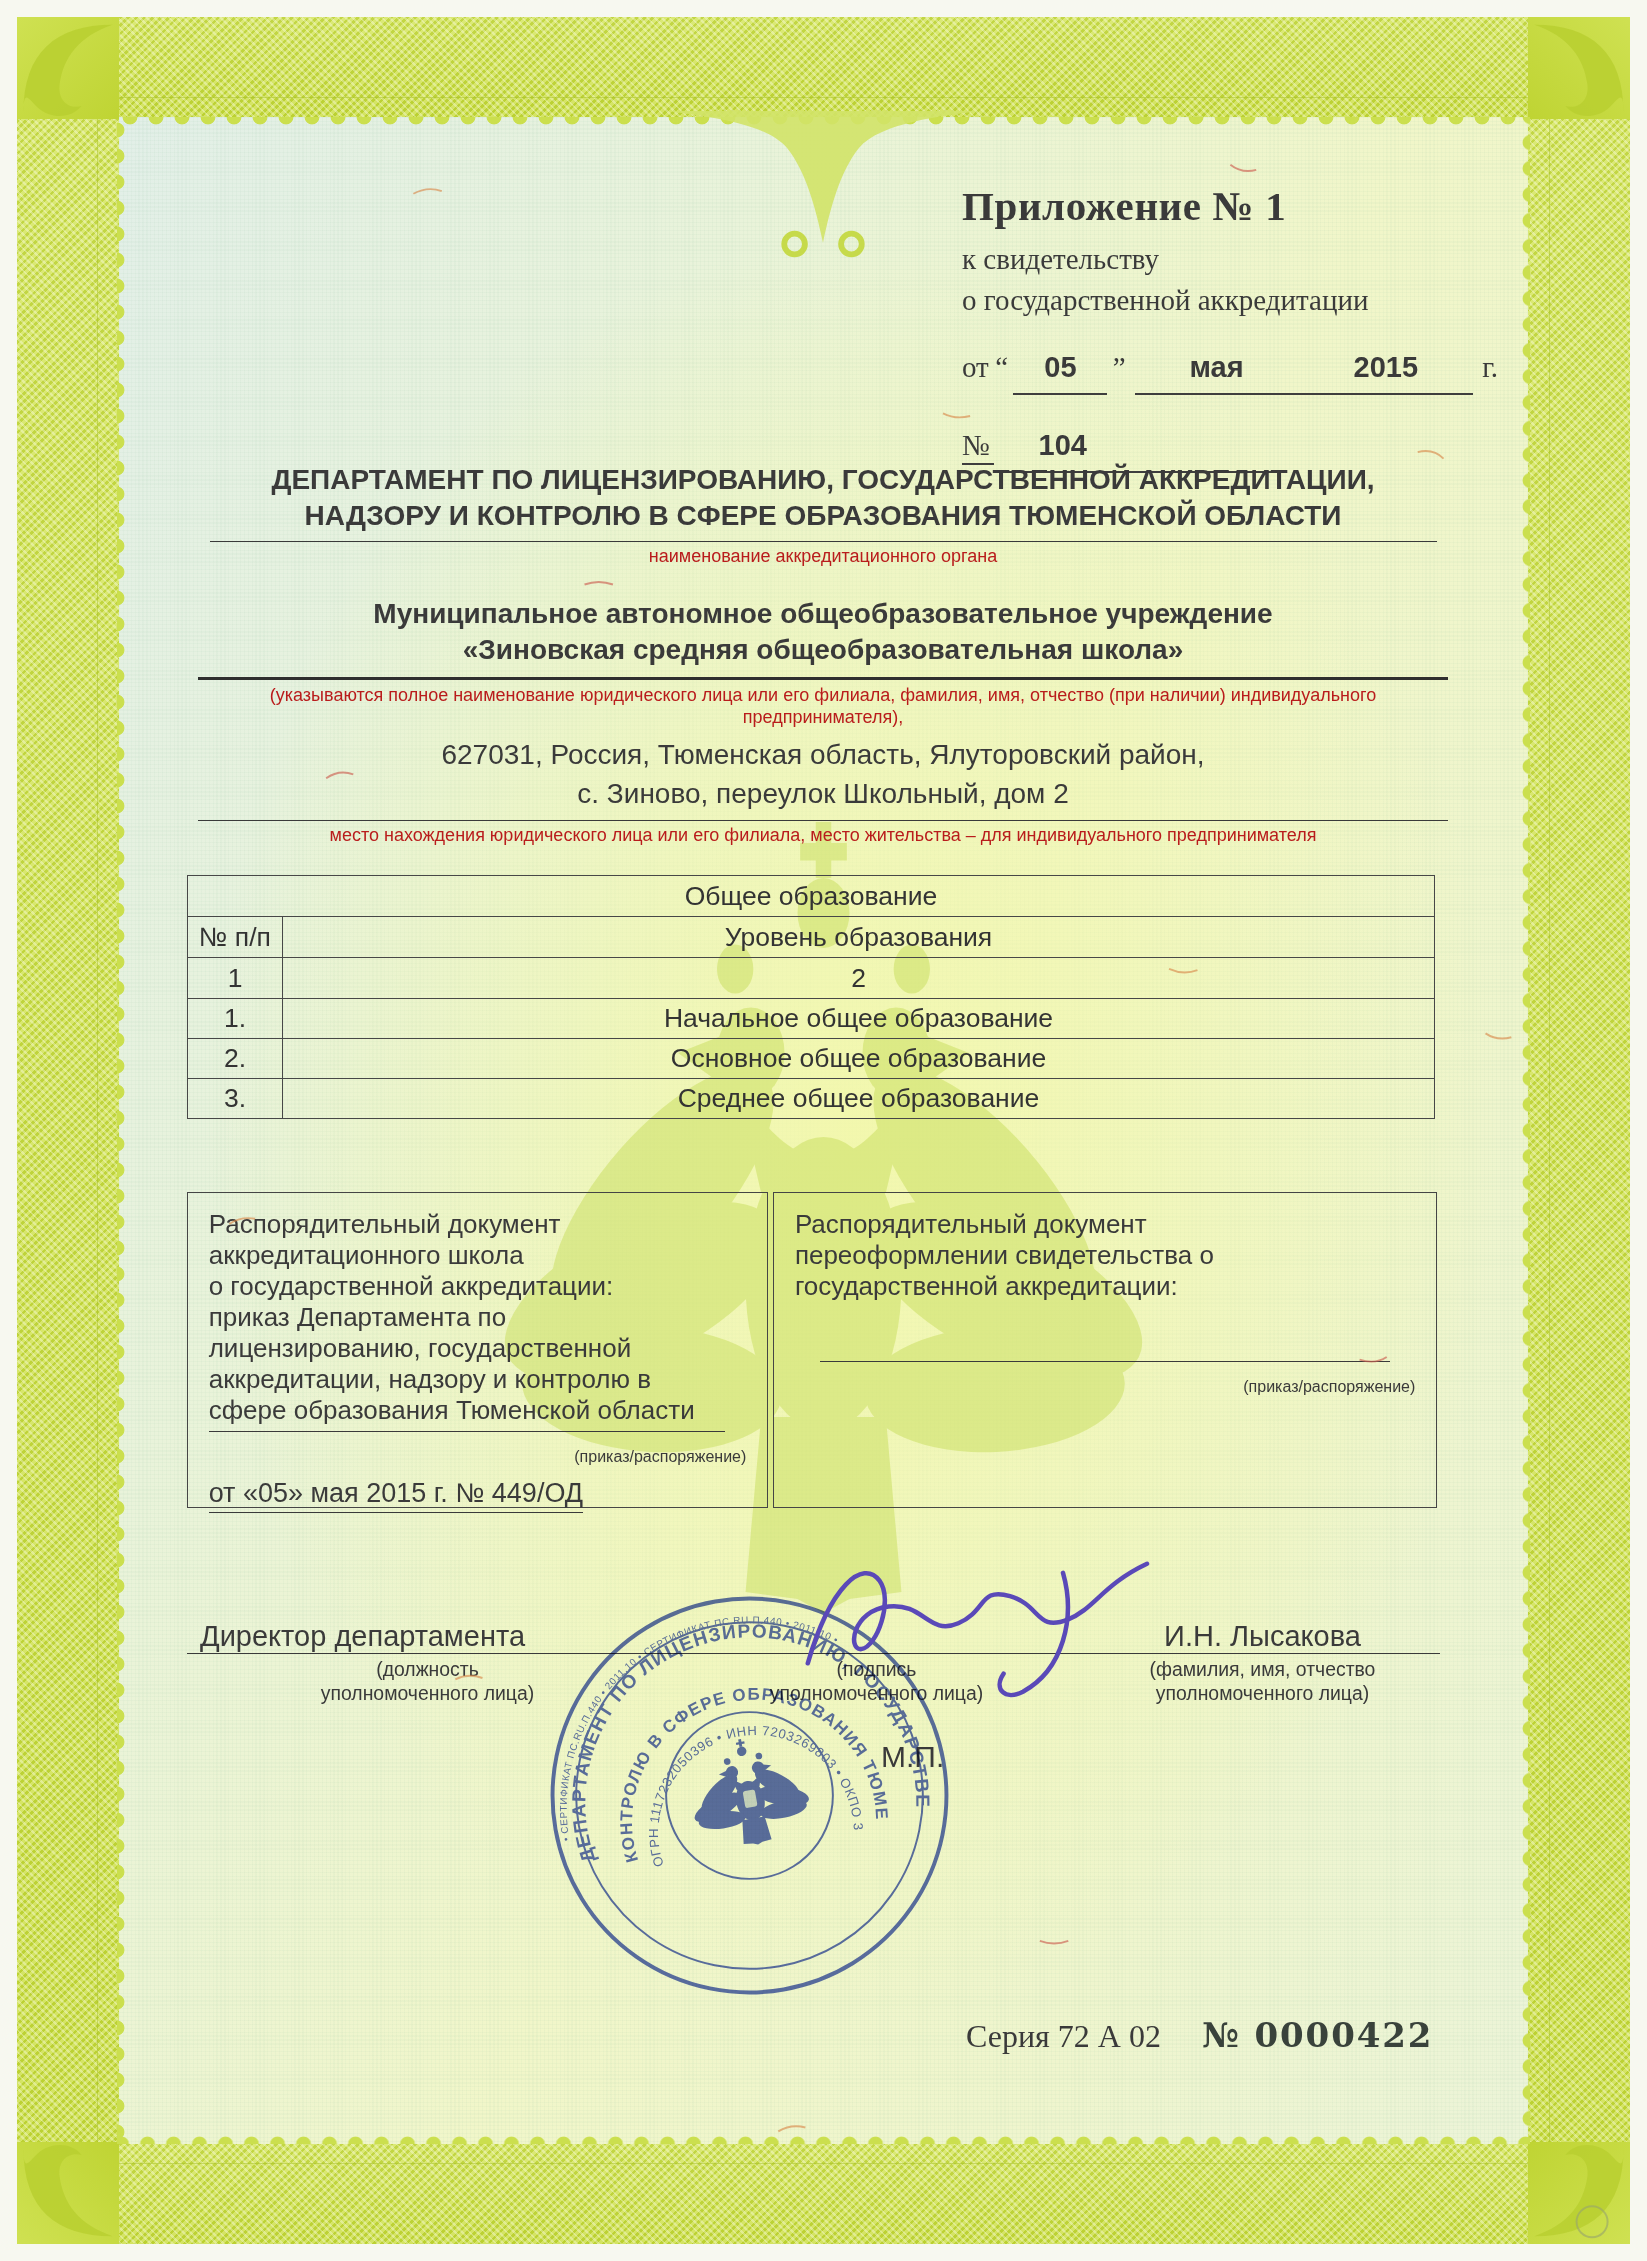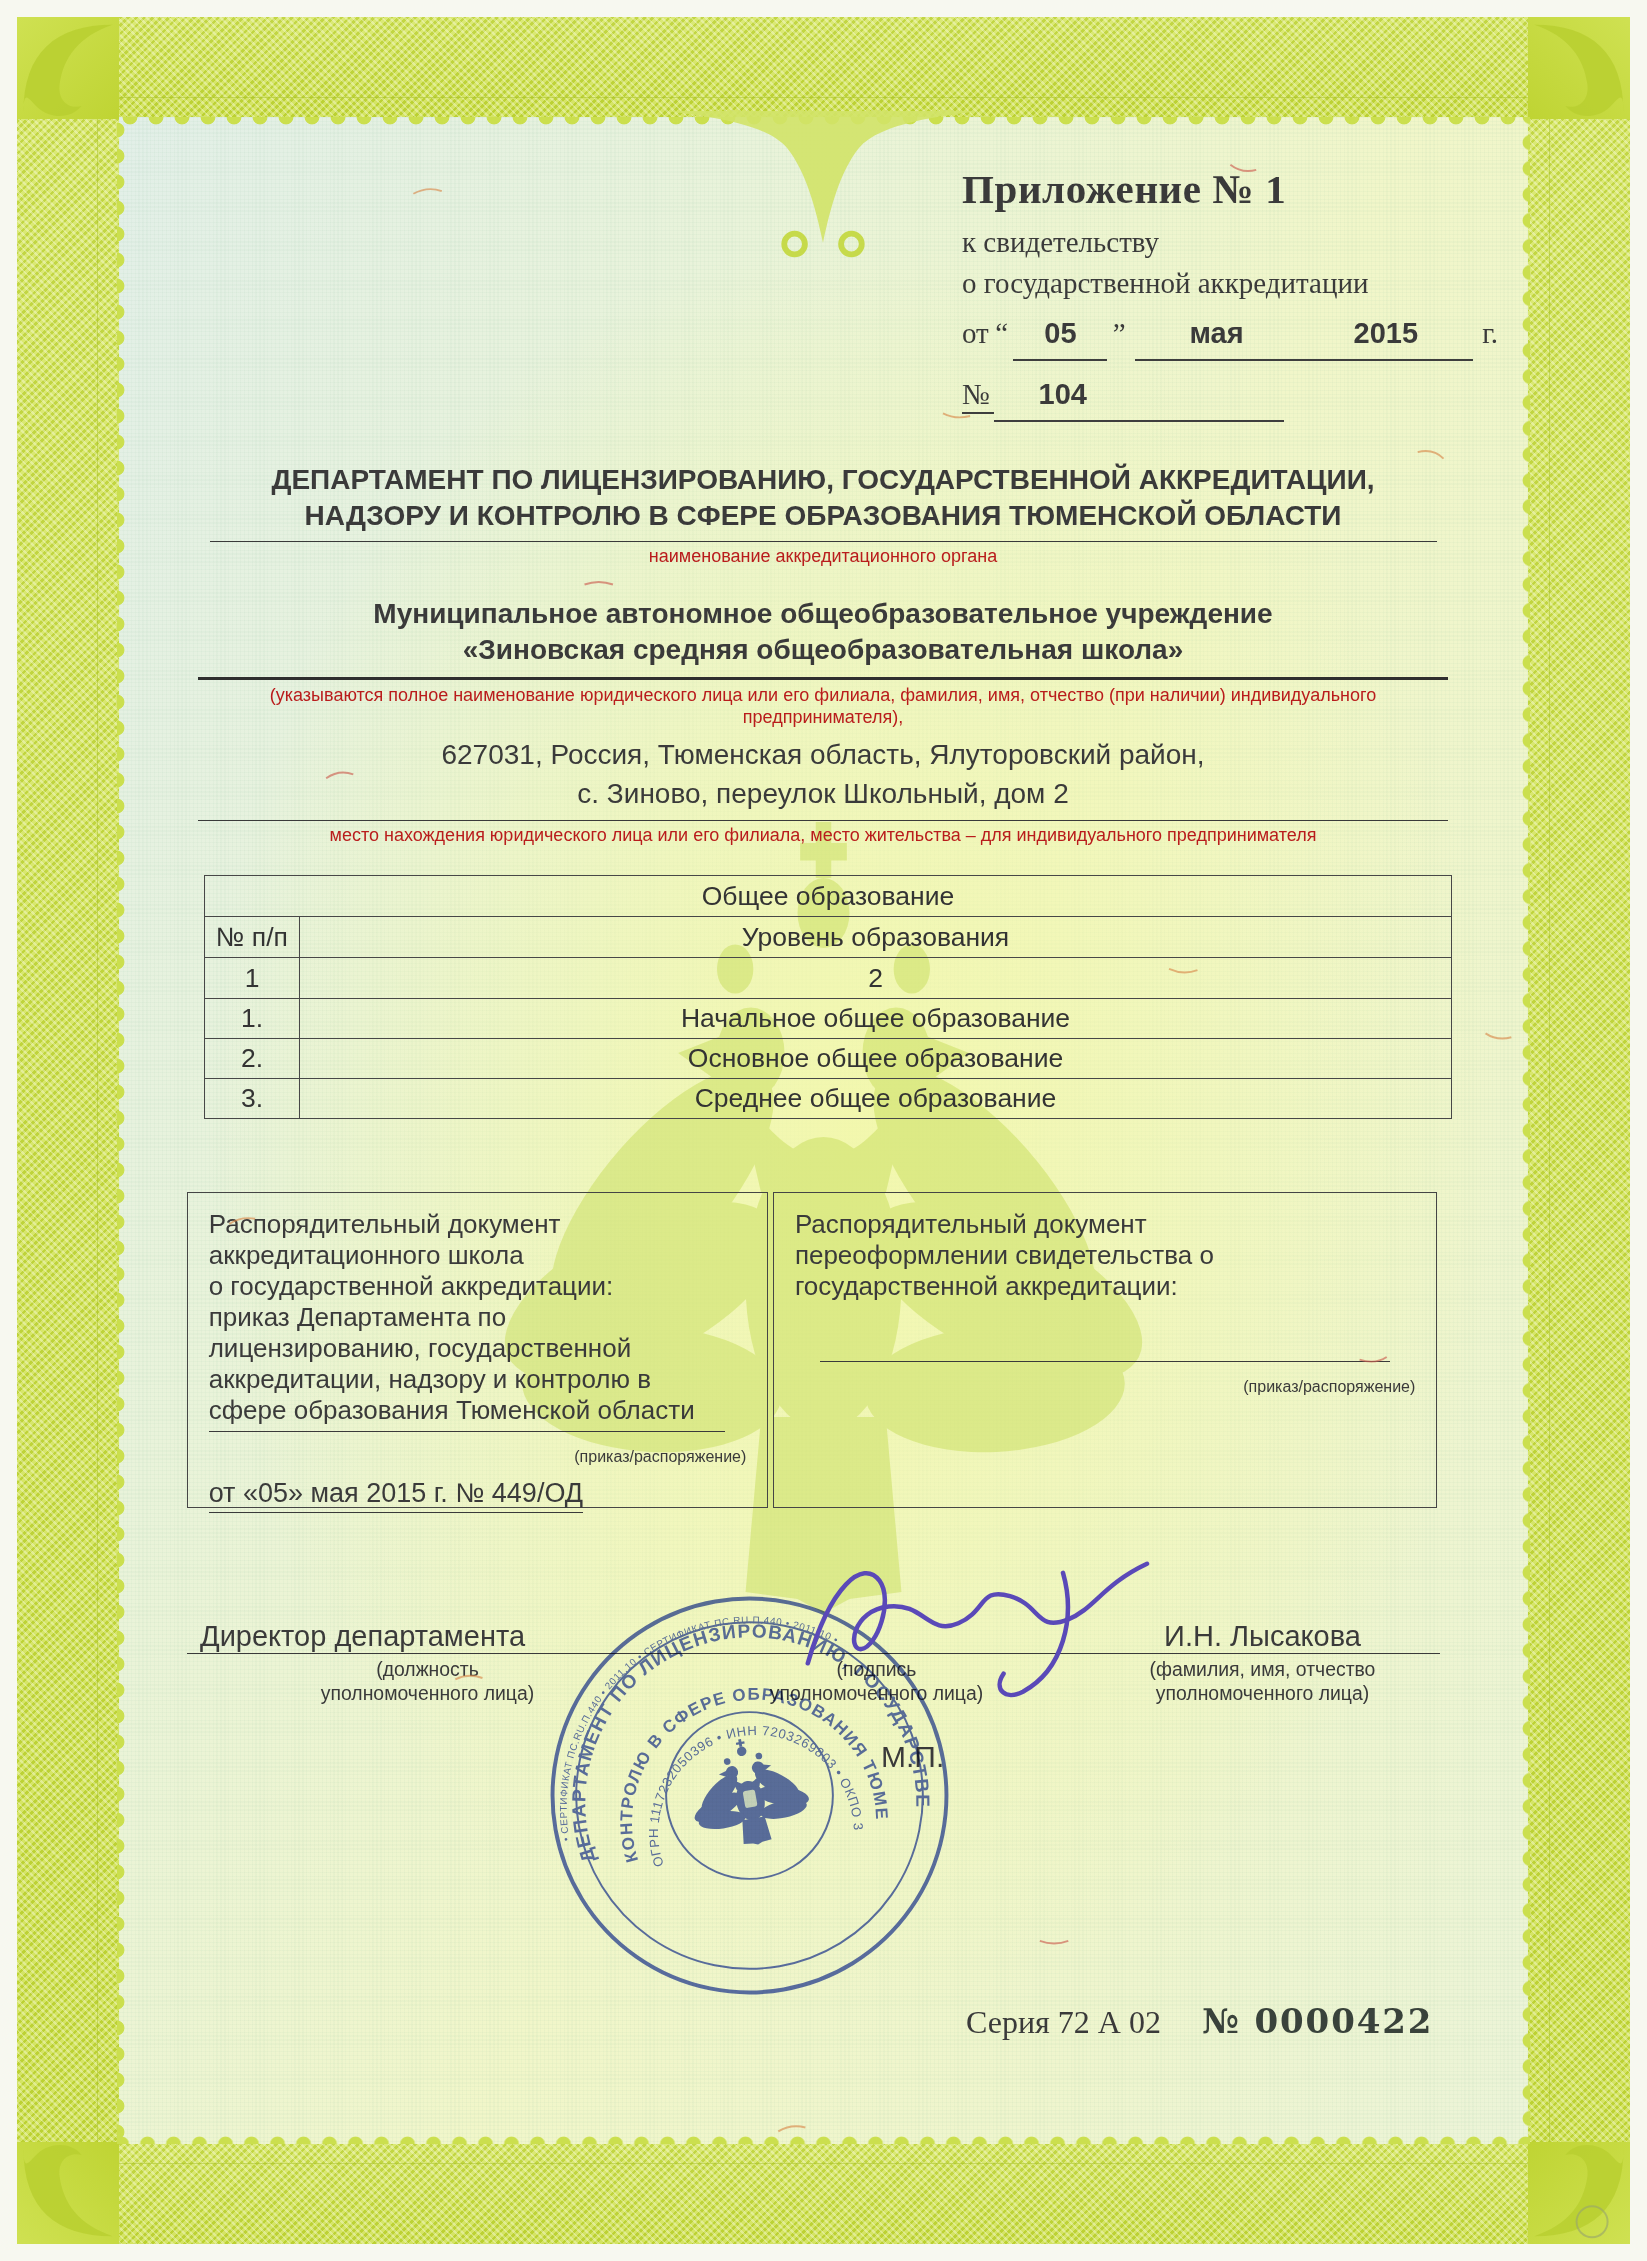--- a/index.html
+++ b/index.html
@@ -36,35 +36,35 @@
   .paper{position:absolute;inset:115px;z-index:0;
     background:
       radial-gradient(ellipse at 52% 50%, rgba(243,248,168,.85), rgba(243,248,168,0) 62%),
       repeating-linear-gradient(0deg, rgba(130,185,150,.06) 0 1.3px, rgba(0,0,0,0) 1.3px 3.9px),
       repeating-linear-gradient(90deg, rgba(130,185,150,.06) 0 1.3px, rgba(0,0,0,0) 1.3px 3.9px),
       linear-gradient(115deg,#e2efe8 0%,#e9f3da 28%,#f1f6c9 55%,#eff5cd 78%,#ecf4d8 100%);}
   .hairline{position:absolute;inset:97px;border:1.9px solid rgba(166,191,40,.5);z-index:1;}
   .top-orn{position:absolute;left:668px;top:111px;z-index:2;}
   
   .abs{position:absolute;z-index:5;}
-  .serif{font-family:"Liberation Serif",serif;}
+  .serif{font-family:"Liberation Serif",serif;margin-top:17px;}
   .hdr{left:962px;top:165px;width:536px;}
   .hdr .t{font-size:41px;font-weight:bold;letter-spacing:0.6px;}
   .hdr .s{font-size:29px;line-height:41px;margin-top:9px;}
   .row{display:flex;align-items:baseline;font-size:29px;}
   .blank{display:inline-block;border-bottom:2.6px solid #3e3e3e;text-align:center;
          font-family:Liberation Sans, sans-serif;font-weight:bold;padding-bottom:9px;}
   .center-block{left:119px;width:1408px;text-align:center;}
   .h1{font-size:28px;font-weight:bold;line-height:36px;}
   .rule{height:0;border-top:1.9px solid #3a3a3a;margin:6.5px auto 3.9px;}
   .rule.heavy{border-top-width:3.9px;border-color:#2e2e2e;}
   .cap{font-size:18px;line-height:22.6px;color:#b91c1c;}
   .addr{font-size:28px;line-height:39px;}
   
-  table.lv{position:absolute;left:204px;top:875px;width:1248px;z-index:5;
+  table.lv{position:absolute;left:187px;top:875px;width:1248px;z-index:5;
     border-collapse:collapse;font-size:26.5px;color:#333;}
   table.lv td{border:1.9px solid #474747;text-align:center;padding:0;background:transparent;}
   
   .boxes{left:187px;top:1192px;width:1250px;display:flex;gap:5.2px;}
   .obox{border:1.9px solid #454545;height:316px;box-sizing:border-box;padding:15.5px 20.7px 0 20.7px;
         font-size:26px;line-height:31px;}
   .obox .ln{display:block;}
   .obox .rule2{border-top:1.9px solid #3a3a3a;margin-top:5.2px;}
   .obox .cap2{font-size:16px;text-align:right;margin-top:9px;}
   .obox .order{margin-top:6.5px;font-size:27px;display:inline-block;border-bottom:1.9px solid #3a3a3a;padding-bottom:2.6px;}

